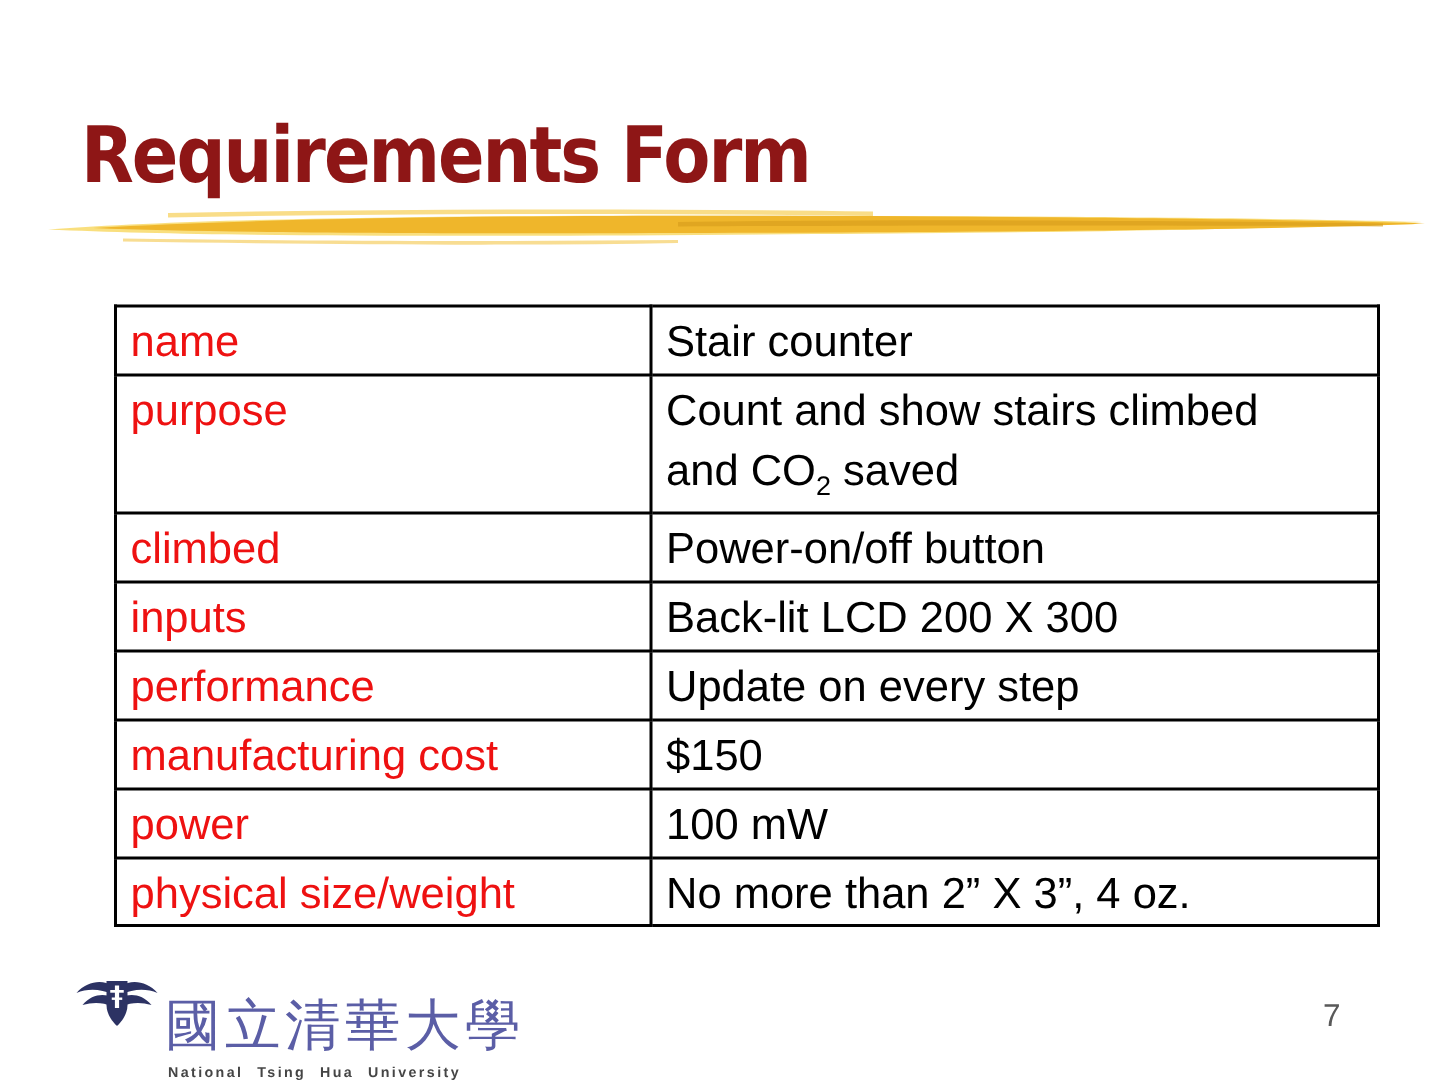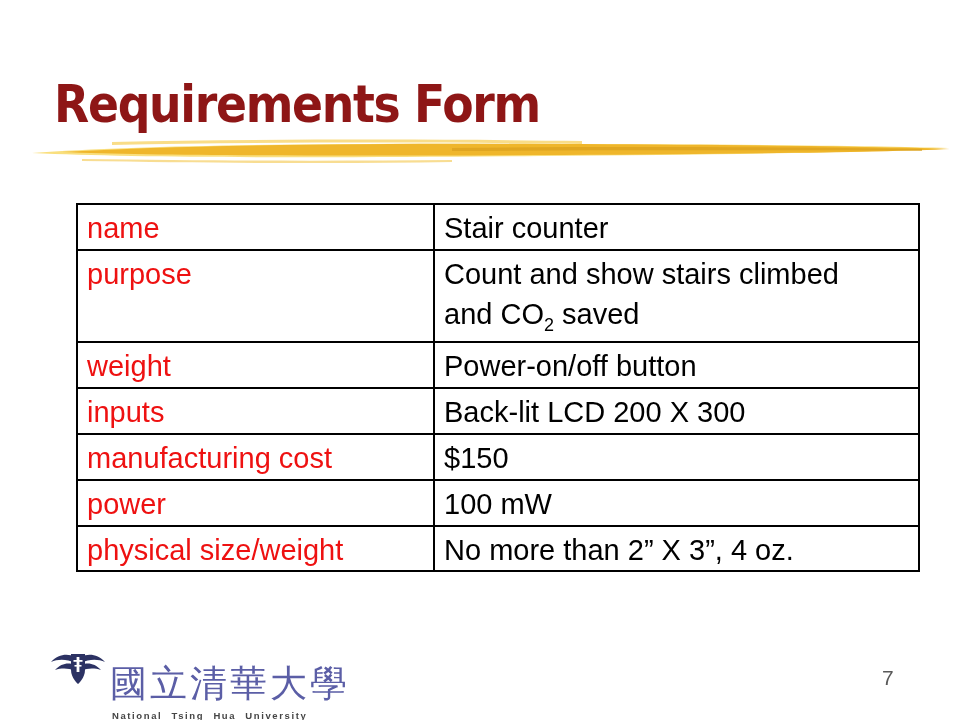--- a/index.html
+++ b/index.html
@@ -112,26 +112,30 @@
     <tbody>
       <tr class="r-single">
         <td class="label">name</td>
         <td class="value">Stair counter</td>
       </tr>
       <tr class="r-double">
         <td class="label">purpose</td>
         <td class="value"><span>Count and show stairs climbed</span><br><span>and CO</span><sub>2</sub><span> saved</span></td>
       </tr>
       <tr class="r-single">
-        <td class="label">weight</td>
+        <td class="label">climbed</td>
         <td class="value">Power-on/off button</td>
       </tr>
       <tr class="r-single">
         <td class="label">inputs</td>
         <td class="value">Back-lit LCD 200 X 300</td>
+      </tr>
+      <tr class="r-single">
+        <td class="label">performance</td>
+        <td class="value">Update on every step</td>
       </tr>
       <tr class="r-single">
         <td class="label">manufacturing cost</td>
         <td class="value">$150</td>
       </tr>
       <tr class="r-single">
         <td class="label">power</td>
         <td class="value">100 mW</td>
       </tr>
       <tr class="r-last">

